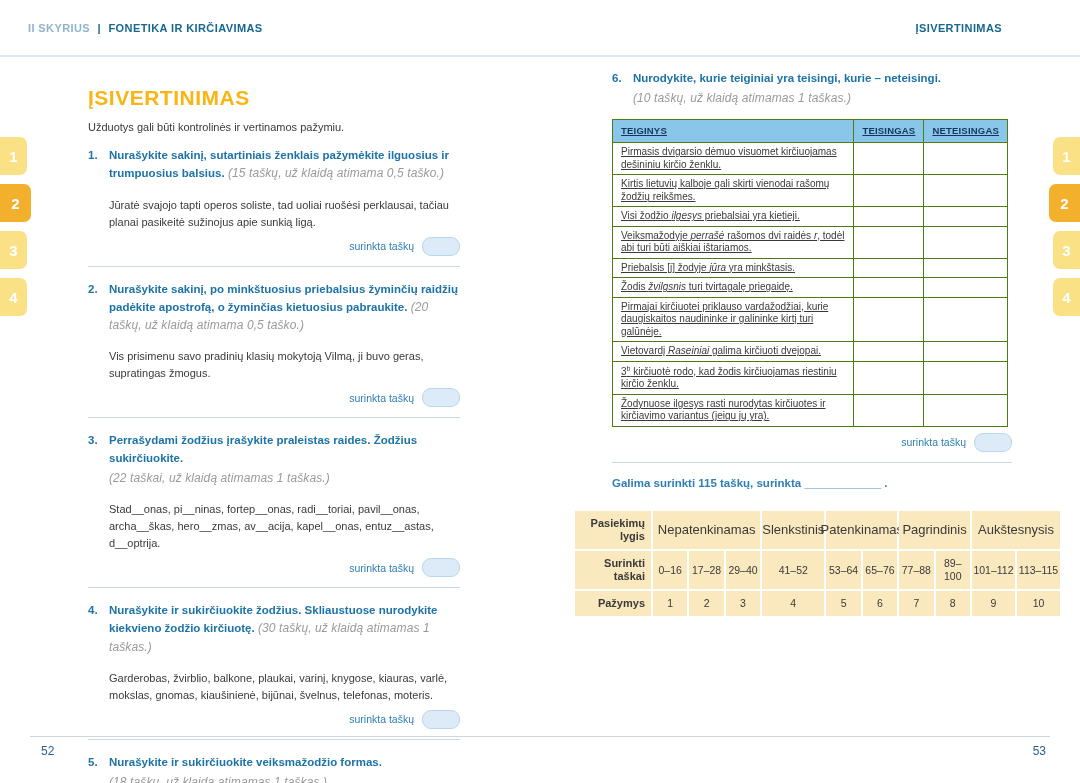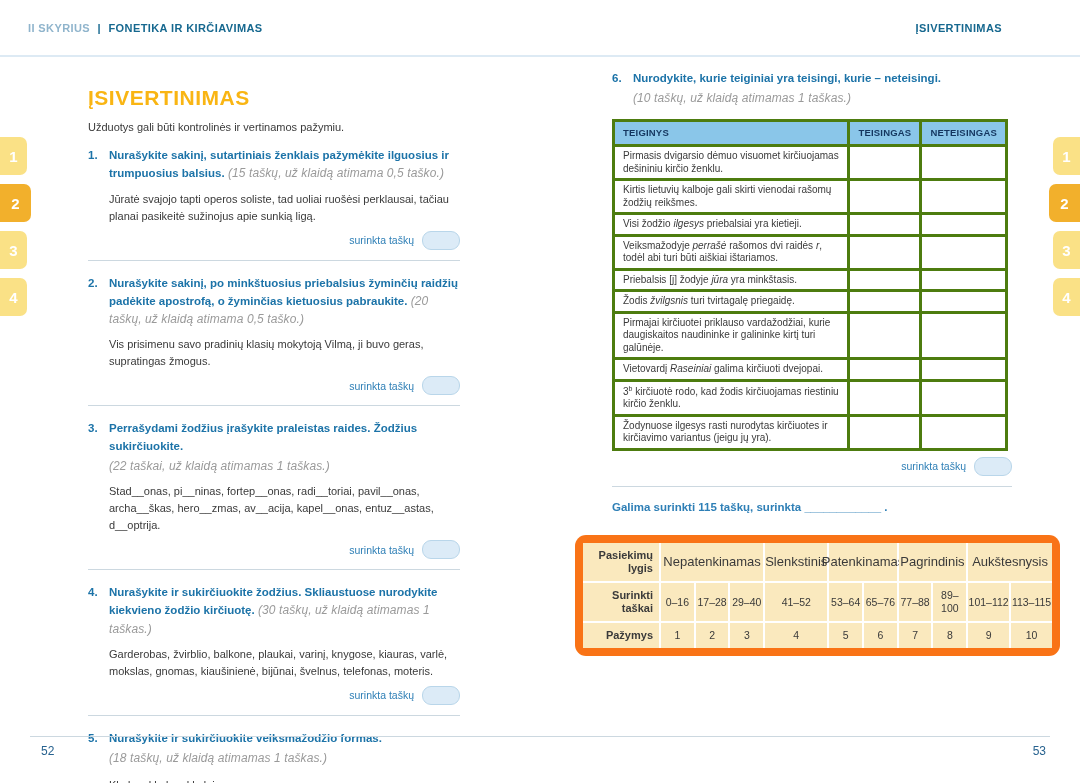--- a/index.html
+++ b/index.html
@@ -32,44 +32,44 @@
 
   .page-title{margin:30px 0 0 0;font-size:21px;font-weight:bold;color:#f9b513;letter-spacing:.5px;}
   .intro{margin:11px 0 0 0;font-size:11px;}
 
   .exercise{margin-top:14px;}
   .ex-head{display:flex;}
   .ex-num{width:21px;flex:0 0 21px;font-size:11.5px;font-weight:bold;color:#1c73a8;line-height:1.5;}
   .ex-title{margin:0;font-size:11.5px;font-weight:bold;color:#1c73a8;line-height:1.5;}
   .ex-points{font-size:12px;font-weight:normal;font-style:italic;color:#9a9a9a;letter-spacing:.1px;}
   .ex-points.pts-block{display:block;margin-top:2px;}
-  .ex-body{margin:8px 0 0 21px;font-size:11px;line-height:1.55;color:#3a3a3a;}
+  .ex-body{margin:14px 0 0 21px;font-size:11px;line-height:1.55;color:#3a3a3a;}
   .verb-line{margin:0 0 8px 21px;}
   .verb-lines{margin-top:10px;}
 
   .score-row{display:flex;justify-content:flex-end;align-items:center;gap:8px;margin:6px 0 0 0;}
   .score-label{font-size:10.5px;color:#2e7fb6;}
   .score-pill{width:36px;height:17px;border-radius:9px;background:#dcebf7;border:1px solid #b9d6ea;display:inline-block;}
   .divider{height:1px;background:#ccd8e0;margin:10px 0 2px 0;}
 
   
   .stmt-table{border-collapse:collapse;width:396px;margin:12px 0 0 0;}
-  .stmt-table th,.stmt-table td{border:3px solid #4d7c0f;padding:3px 8px;font-size:10px;line-height:1.25;vertical-align:top;text-align:left;}
+  .stmt-table th,.stmt-table td{border:1px solid #4d7c0f;padding:3px 8px;font-size:10px;line-height:1.25;vertical-align:top;text-align:left;text-decoration:underline;}
   .stmt-table th{background:#8ac6e9;color:#14365f;font-size:9.5px;font-weight:bold;padding:5px 8px;letter-spacing:.2px;}
   .stmt-table th.c,.stmt-table td.c{text-align:center;}
   .col-stmt{width:262px;}
   .col-yes{width:58px;}
   .col-no{width:74px;}
   .stmt-table i{font-style:italic;}
   .stmt-table sup{font-size:7px;}
 
   .total-line{margin:14px 0 0 0;font-size:11.5px;font-weight:bold;color:#2e7fb6;}
 
   
-  .grade-box{margin:22px 0 0 -37px;width:485px;background:#f97316;border-radius:11px;padding:8px;box-sizing:border-box;}
+  .grade-box{margin:22px 0 0 -37px;width:485px;background:#fde047;border-radius:11px;box-sizing:border-box;}
   .grade-grid{display:grid;grid-template-columns:76px repeat(8,1fr) 1.25fr 1.25fr;grid-template-rows:38px 38px 25px;gap:2px;background:#ffffff;}
   .gcell{background:#fae9be;display:flex;align-items:center;justify-content:center;font-size:10.5px;color:#3a3a3a;text-align:center;line-height:1.2;}
   .gcell.glabel{justify-content:flex-end;text-align:right;font-weight:bold;font-size:11px;padding-right:6px;box-sizing:border-box;}
   .gcell.lvl{font-size:13px;}
   .sp3{grid-column:span 3;}
   .sp2{grid-column:span 2;}
 
   
   .footer-rule{position:absolute;left:30px;right:30px;top:736px;height:1px;background:#ccd8e0;}
   .pagenum{position:absolute;top:744px;font-size:12px;color:#27628f;}

